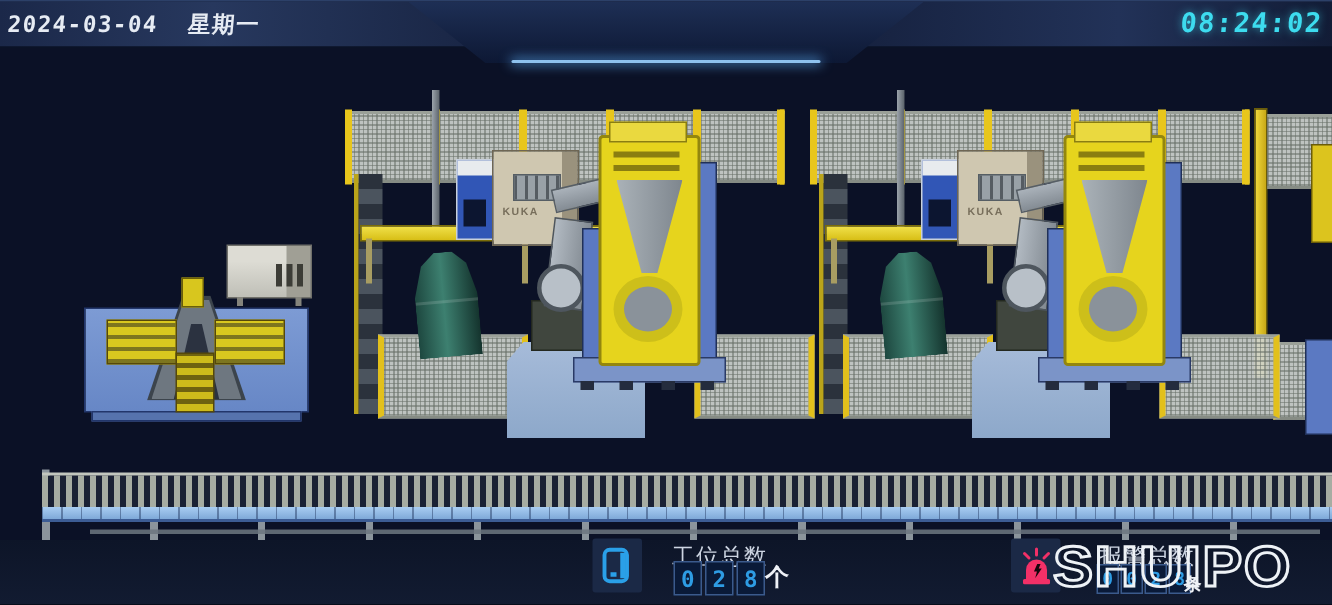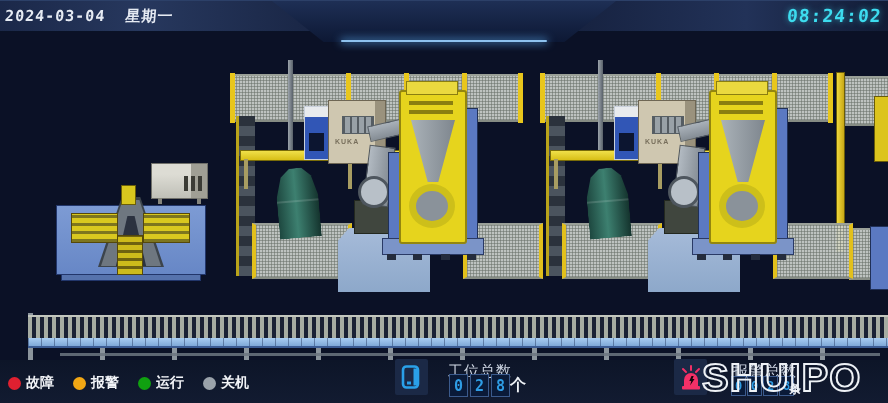--- a/index.html
+++ b/index.html
@@ -290,38 +290,20 @@
       <div class="pos-funnel"></div>
       <div class="pos-ring"></div>
     </div>
     <div class="pos-cap"></div>
     <div class="cone"></div>
   </div>
     </div>
 
   <div class="bottombar"></div>
 
-  <div id="legend" class="legend">
-      <div class="legend-item">
-        <span class="dot" style="background: rgb(224, 32, 48);"></span>
-        <span class="legend-label">故障</span>
-      </div>
-      <div class="legend-item">
-        <span class="dot" style="background: rgb(242, 167, 20);"></span>
-        <span class="legend-label">报警</span>
-      </div>
-      <div class="legend-item">
-        <span class="dot" style="background: rgb(16, 160, 16);"></span>
-        <span class="legend-label">运行</span>
-      </div>
-      <div class="legend-item">
-        <span class="dot" style="background: rgb(154, 162, 170);"></span>
-        <span class="legend-label">关机</span>
-      </div>
-    </div>
 
   <div class="tile tile-stations">
     <svg width="24" height="27" viewBox="0 0 24 27">
       <rect x="3" y="2.5" width="15" height="21" rx="3.5" fill="none" stroke="#2aa0e8" stroke-width="2.6"></rect>
       <rect x="13.5" y="4.5" width="3.6" height="17" fill="#2aa0e8"></rect>
       <rect x="7" y="17.5" width="4" height="3" fill="#2aa0e8"></rect>
     </svg>
   </div>
   <div class="counter-label lbl-stations">工位总数</div>
   <div id="stationsDigits" class="digit-row row-stations">

